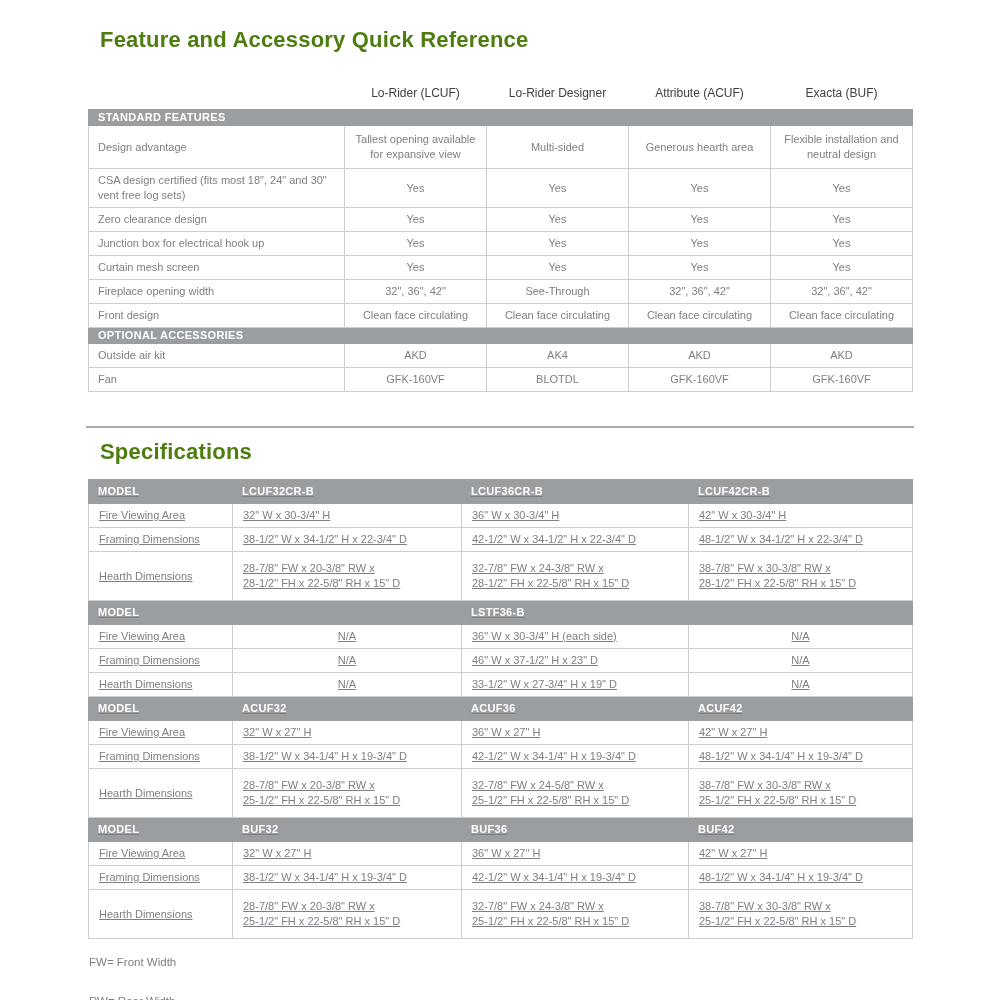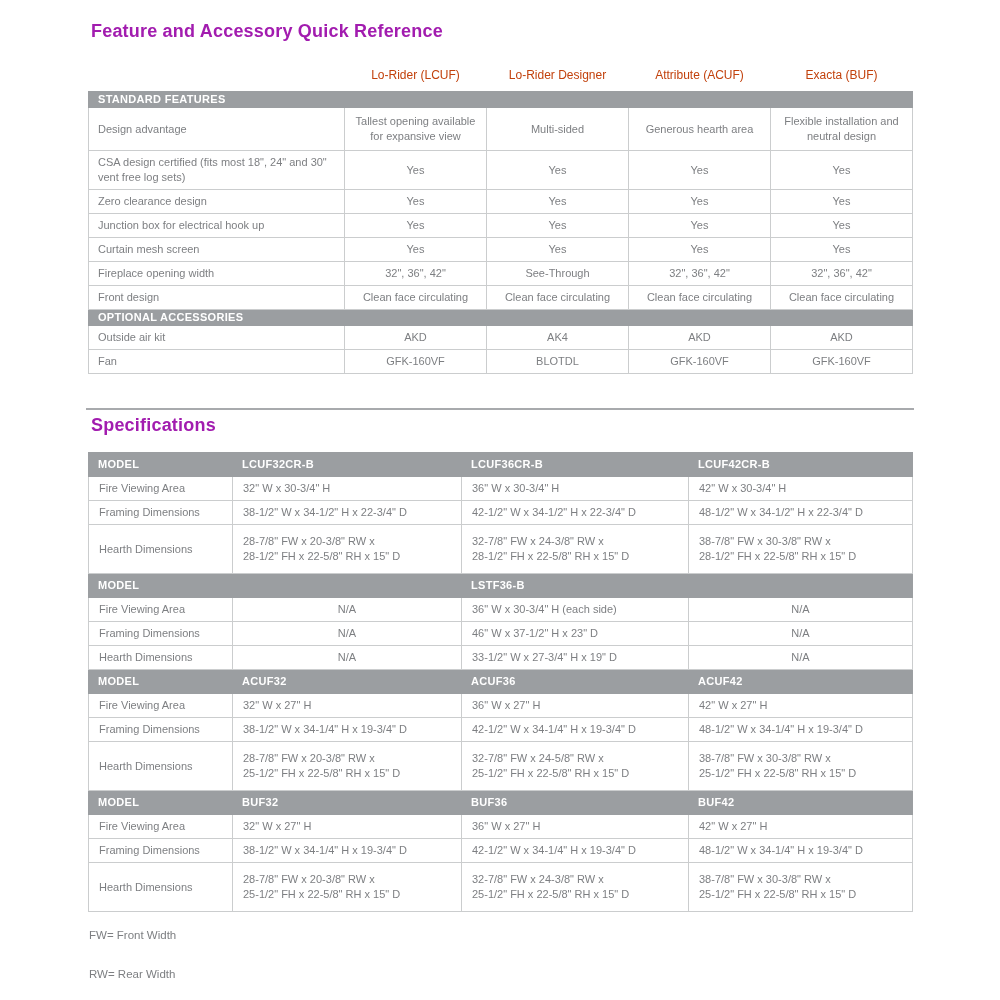--- a/index.html
+++ b/index.html
@@ -6,37 +6,37 @@
   html, body { margin: 0; padding: 0; }
   body {
     width: 1000px; height: 1000px;
     background: #ffffff;
     font-family: "Liberation Sans", sans-serif;
     color: #7d7f82;
   }
   .page { padding: 16px 88px 0 88px; width: 1000px; }
 
   h1.doc-title, h2.doc-title {
-    color: #a21caf;
-    font-size: 18px;
+    color: #4d7c0f;
+    font-size: 22px;
     font-weight: 700;
     letter-spacing: 0.2px;
-    margin: 3px;
+    margin: 12px;
     line-height: 24px;
   }
 
   table { border-collapse: collapse; table-layout: fixed; width: 824px; }
   td, th { font-weight: normal; }
 
   
   .qr-table thead td {
     border: none;
     text-align: center;
     font-size: 12px;
-    color: #c2410c;
+    color: #404040;
     padding: 22px 4px 9px 4px;
     vertical-align: bottom;
   }
   .qr-table tbody td {
     border: 1px solid #cbcdce;
     font-size: 11px;
     line-height: 15px;
     padding: 4px 8px;
     vertical-align: middle;
   }
@@ -57,21 +57,21 @@
   
   .divider {
     margin: 34px 0 0 -2px;
     width: 828px;
     height: 2px;
     background: #a8aaad;
   }
   .spec-title { margin-top: 30px; }
 
   
-  .spec-table { margin-top: 15px; }
+  .spec-table { margin-top: 15px; text-decoration: underline; }
   .spec-table td {
     border: 1px solid #cbcdce;
     font-size: 11px;
     line-height: 15px;
     padding: 4px 10px;
     vertical-align: middle;
     text-align: left;
     white-space: pre-line;
   }
   .spec-table tr.bar td {

